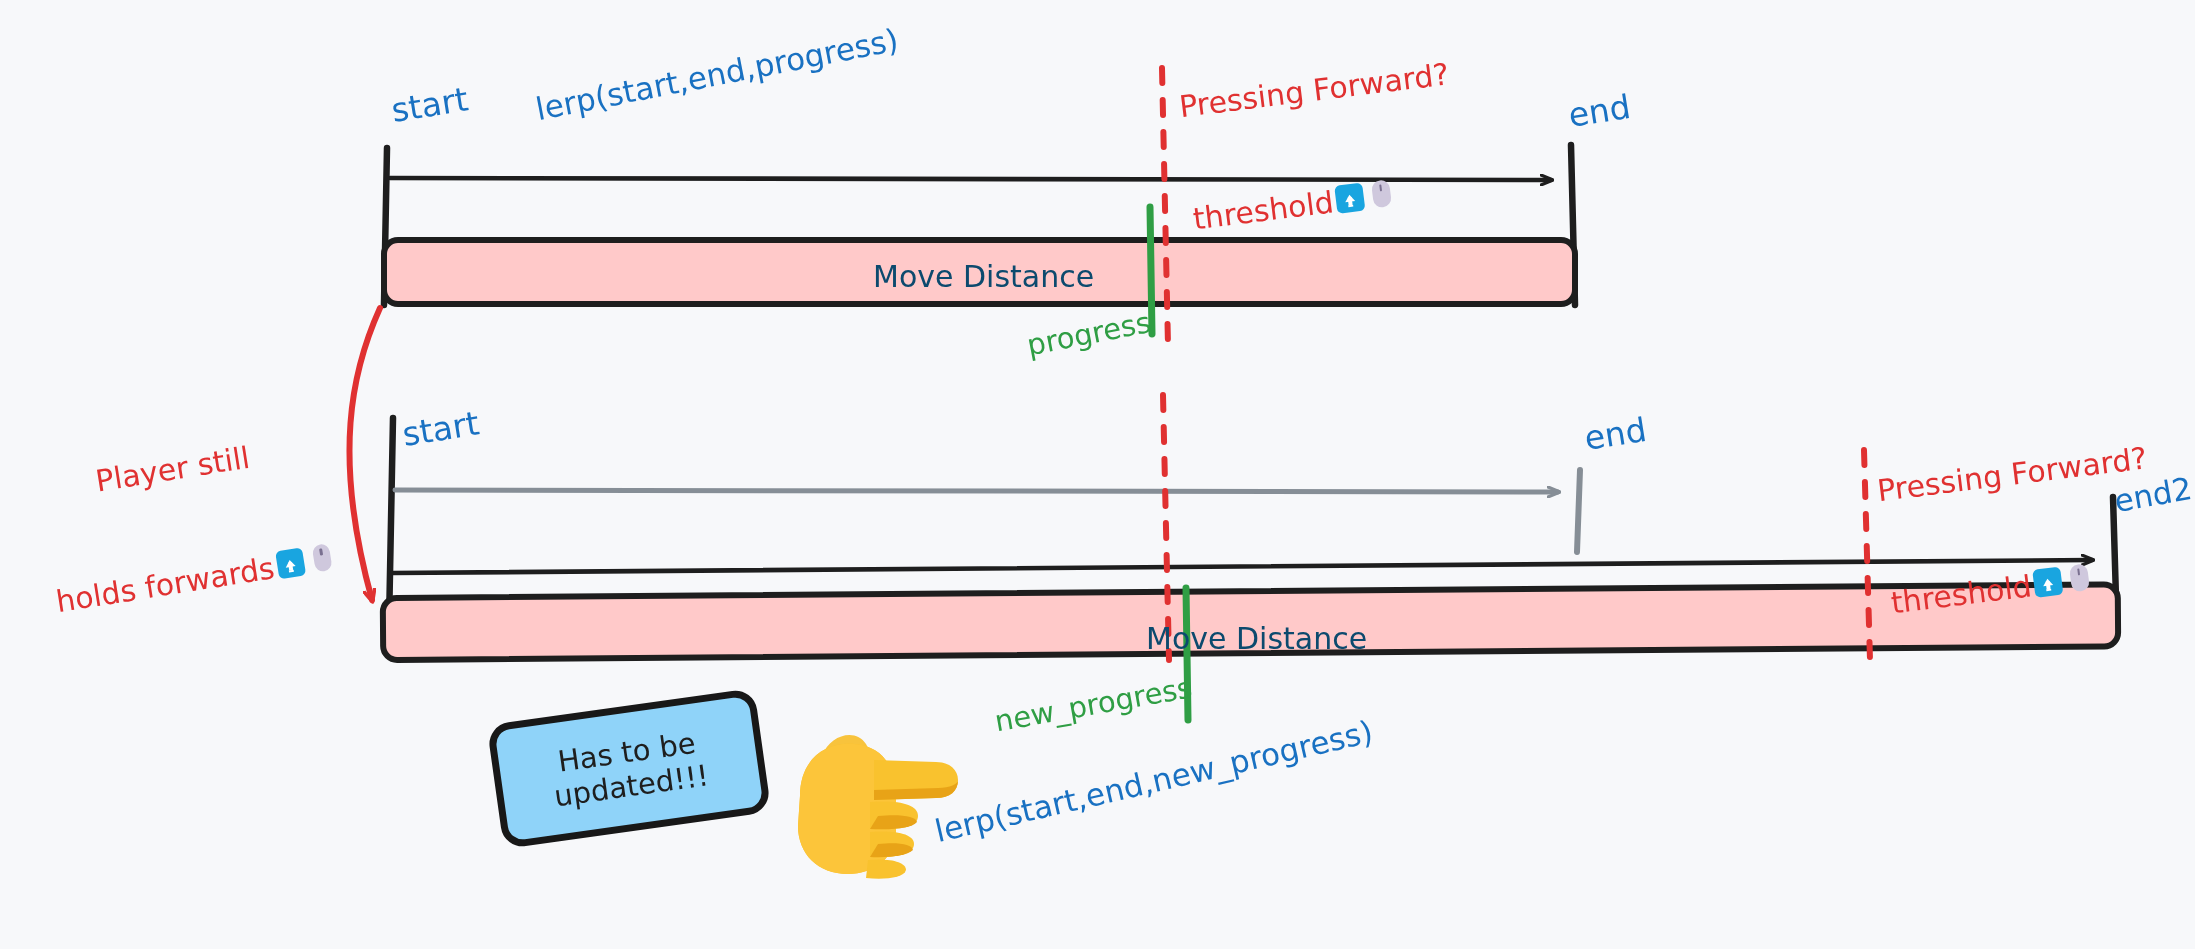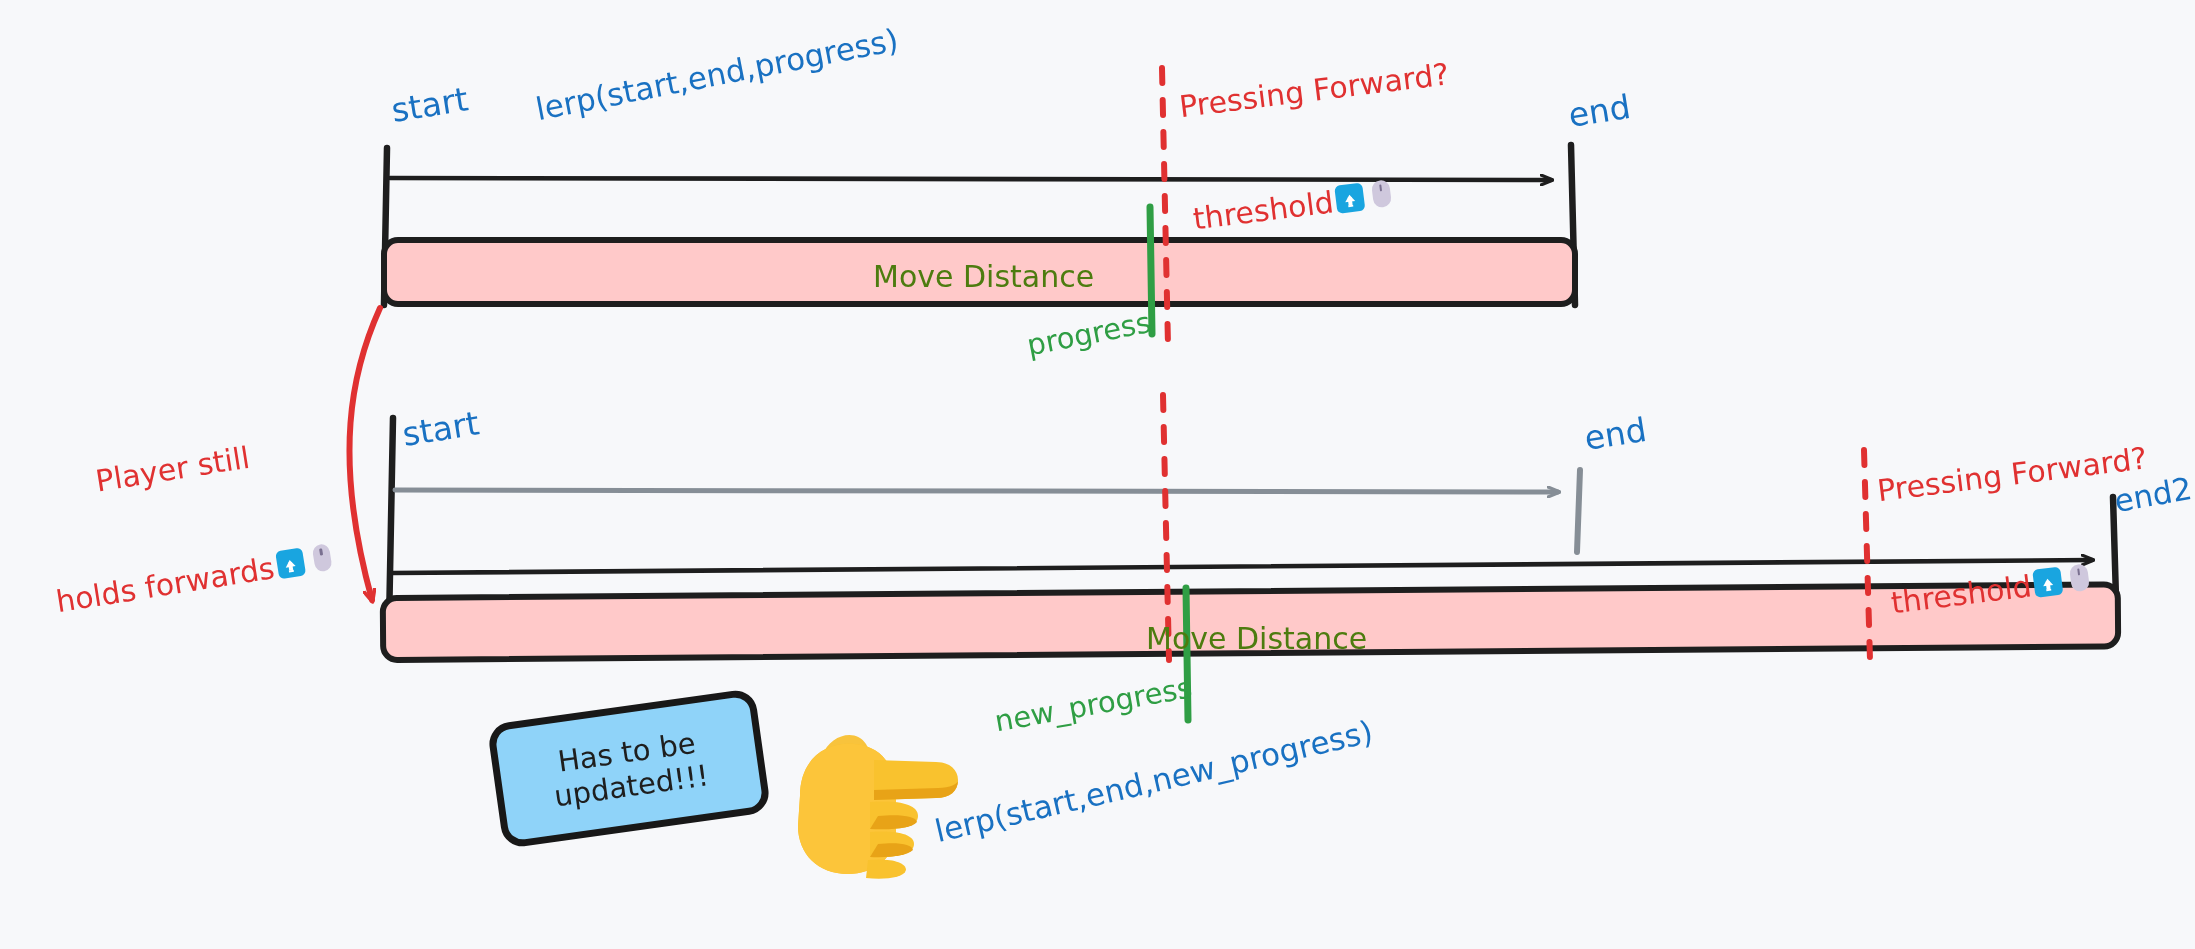--- a/index.html
+++ b/index.html
@@ -27,21 +27,21 @@
   .lbl {
     position: absolute;
     white-space: pre;
     font-family: "DejaVu Sans", sans-serif;
     line-height: 1.25;
     pointer-events: none;
   }
   .blue  { color: #1971c2; }
   .red   { color: #e03131; }
   .green { color: #2f9e44; }
-  .dark  { color: #4d7c0f; }
+  .dark  { color: #0c4a6e; }
 
   .emoji {
     display: inline-block;
     vertical-align: middle;
     position: relative;
   }
   
   .key-up {
     width: 0.92em; height: 0.92em;
     background: #19a5e0;

